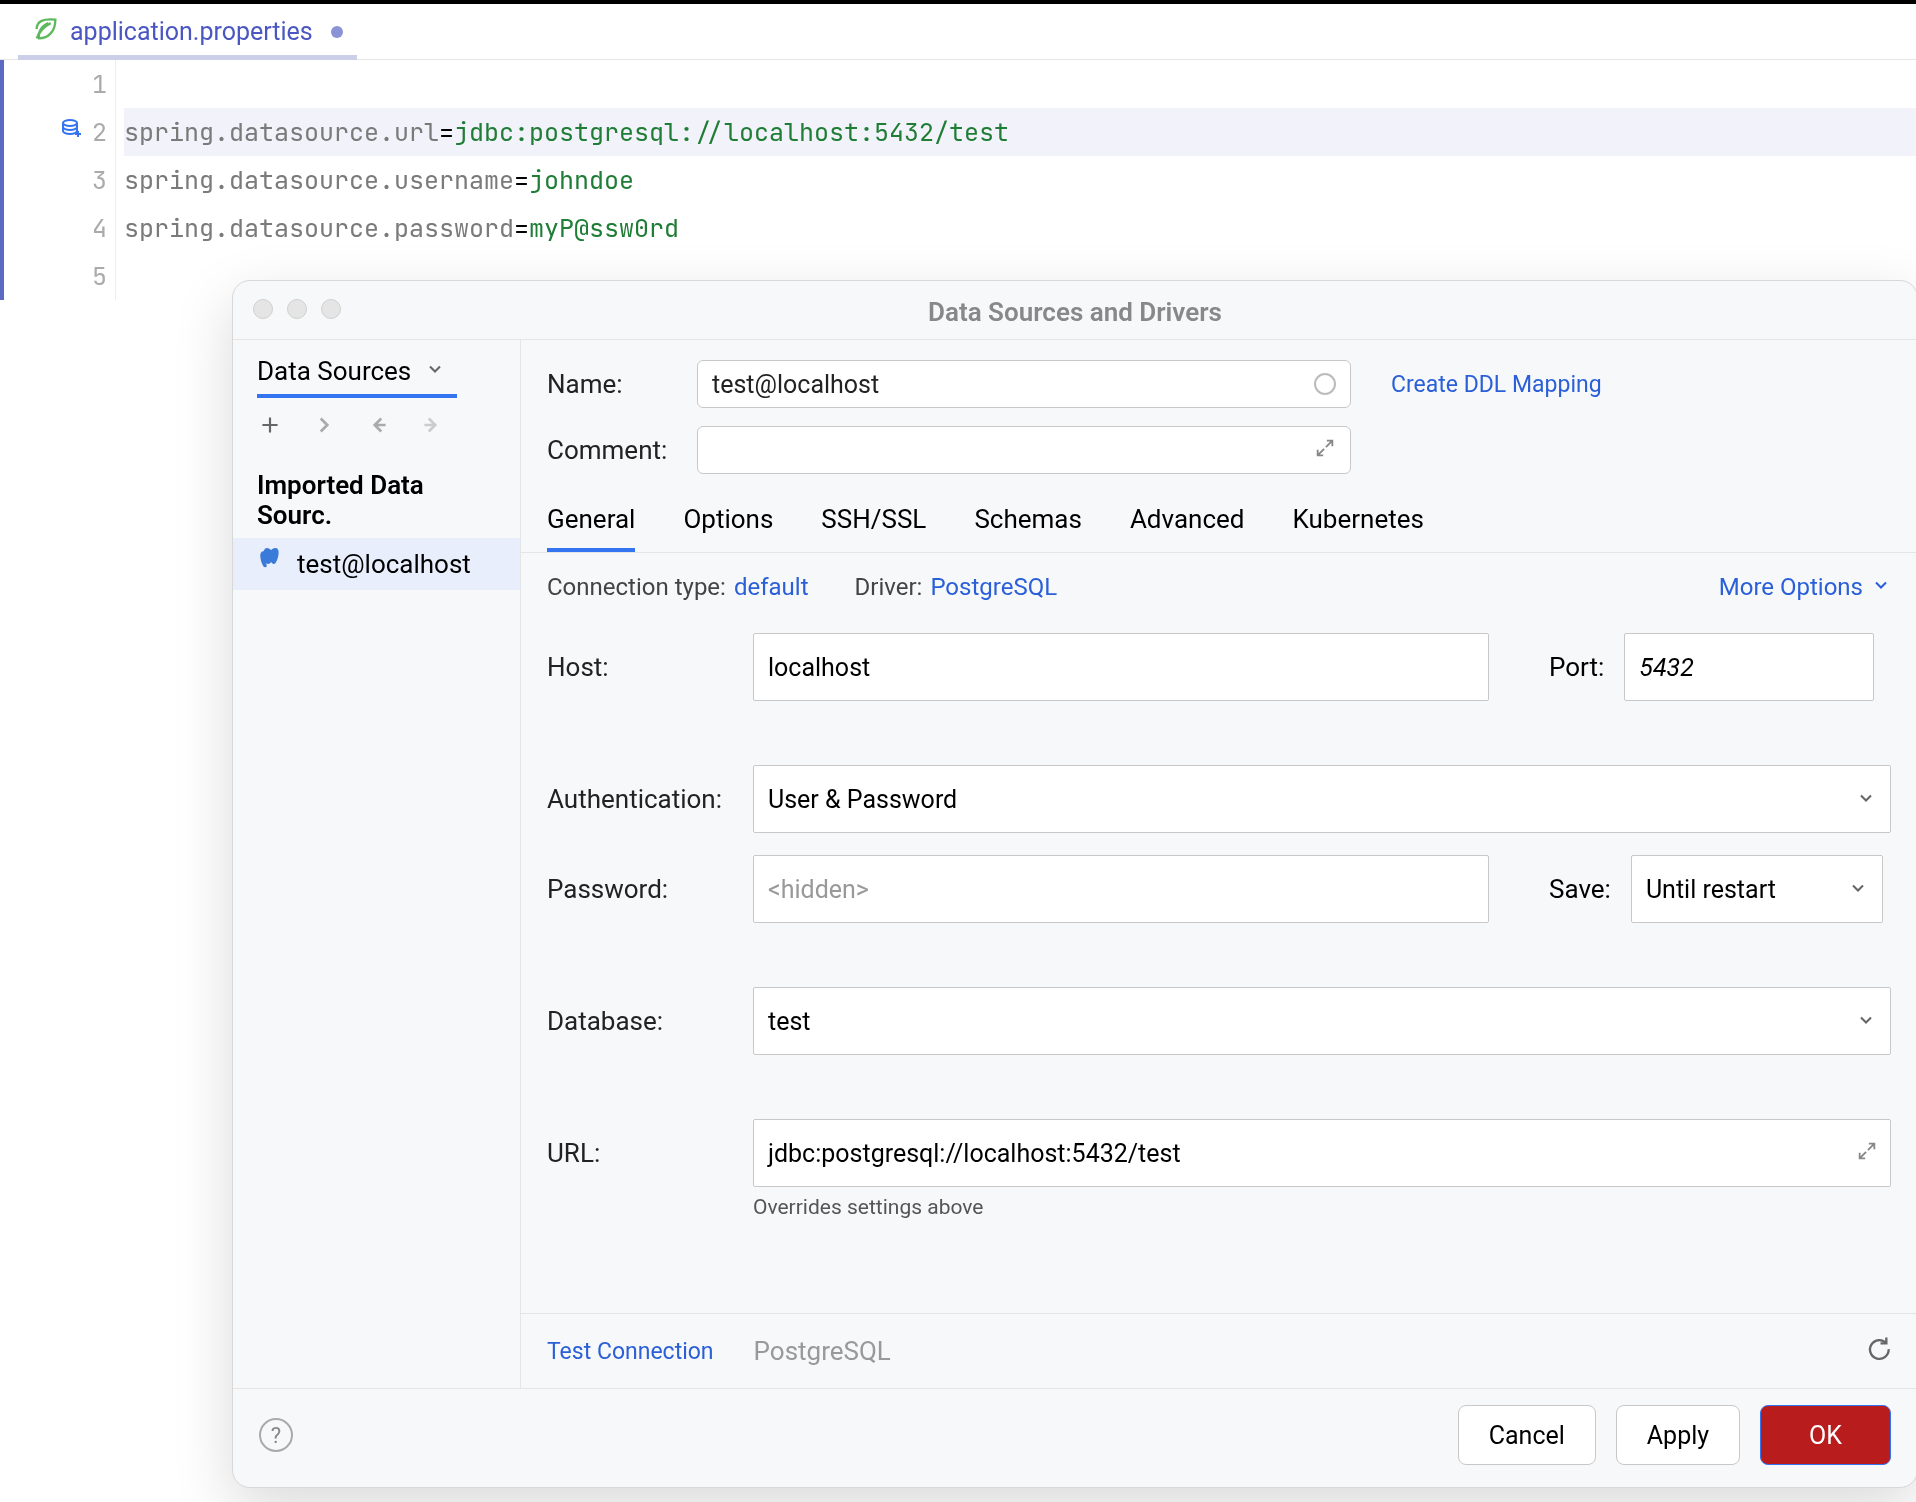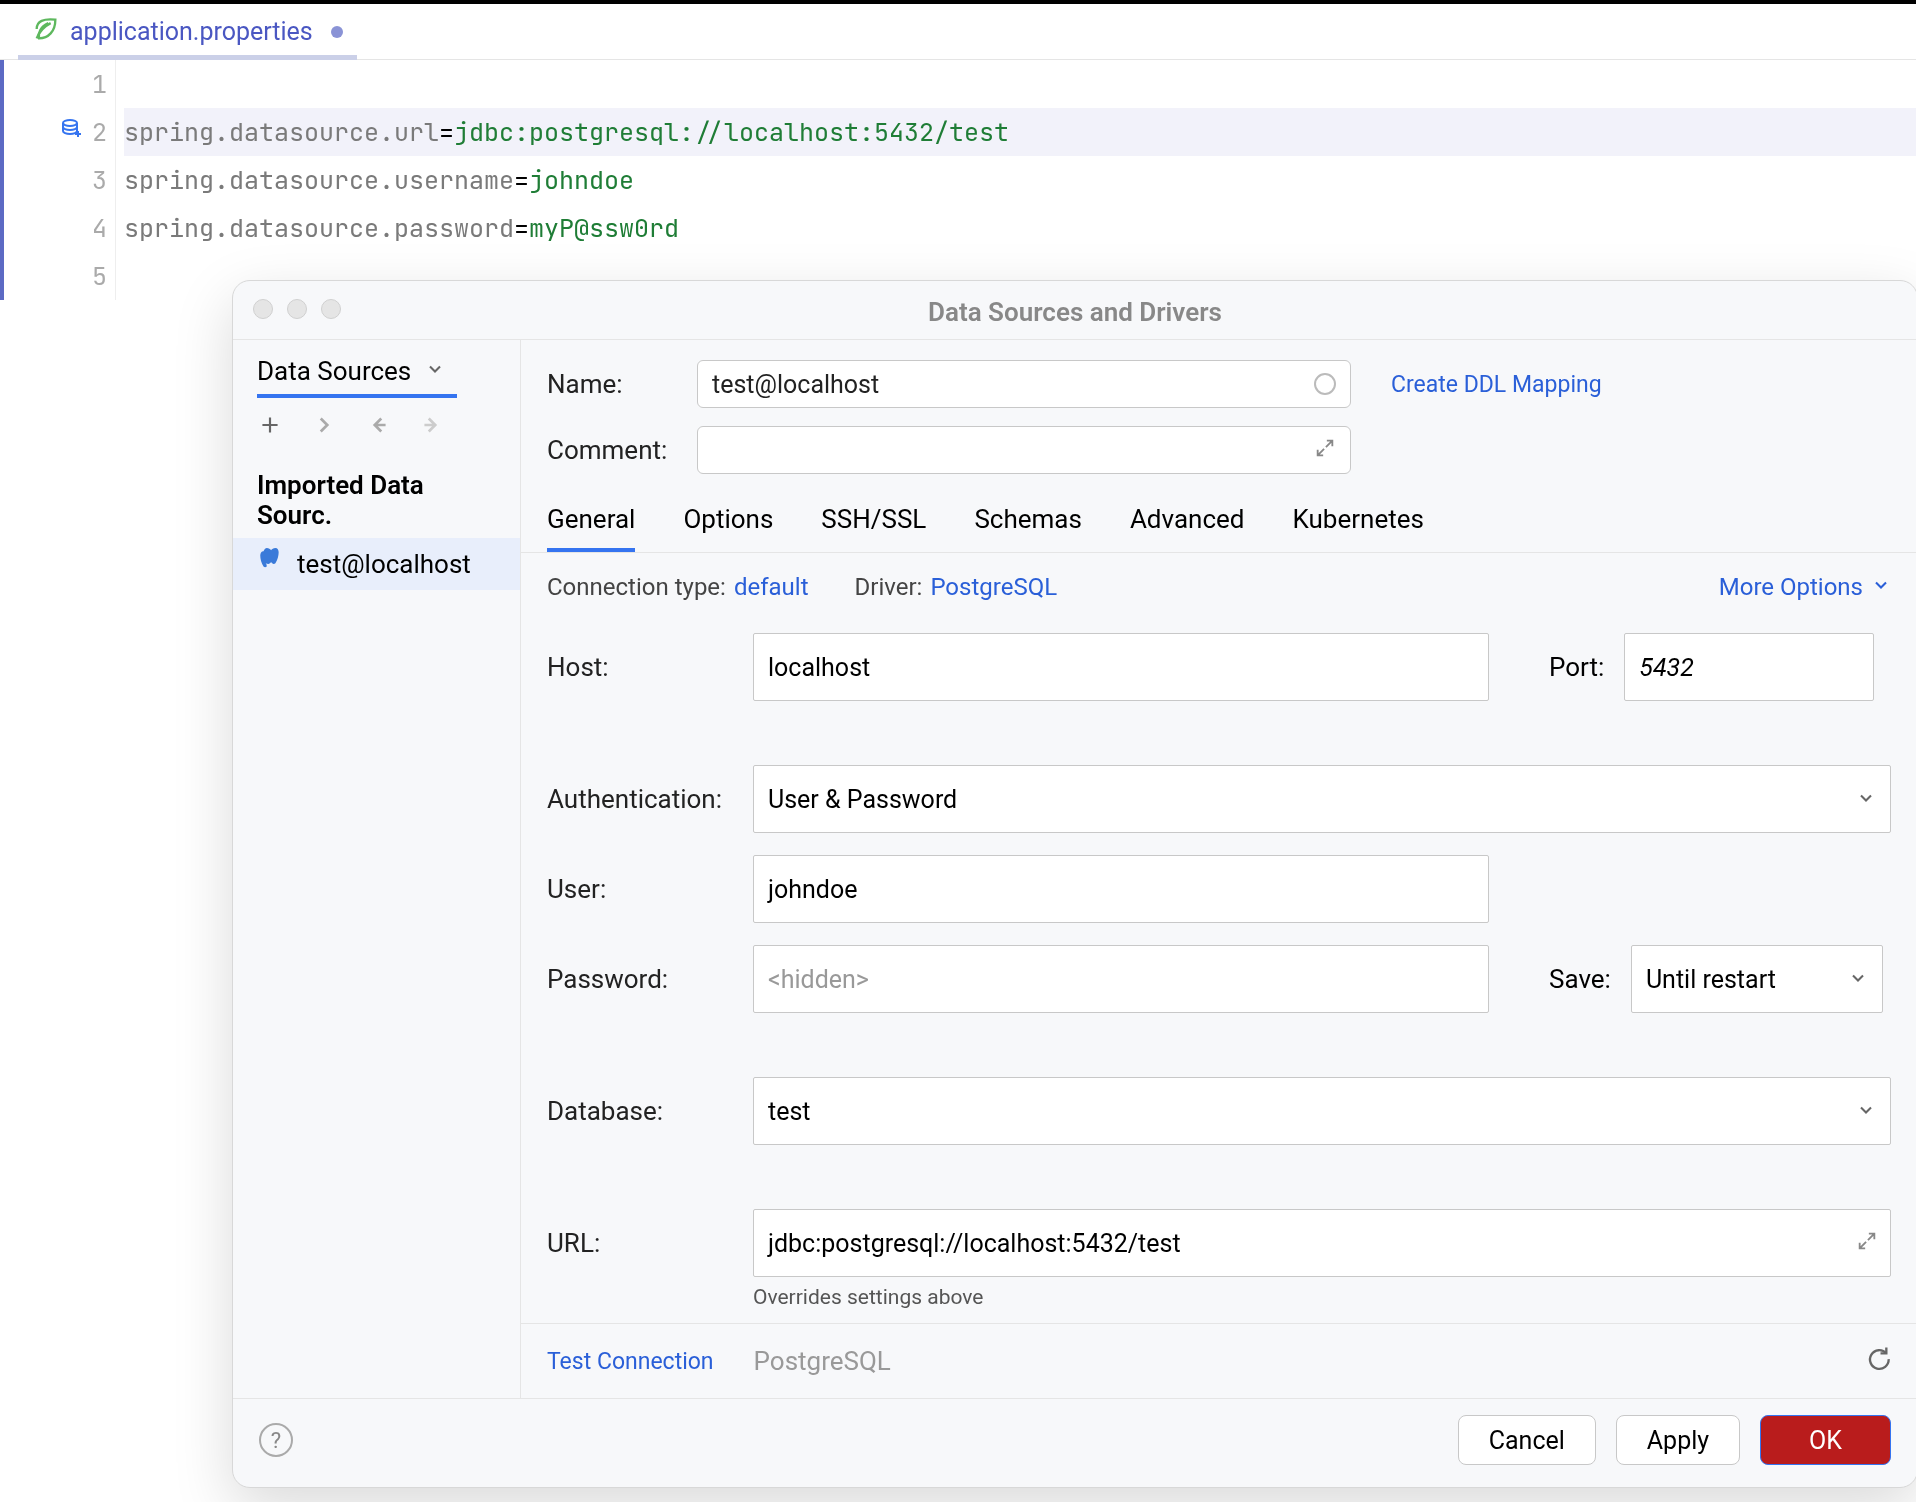--- a/index.html
+++ b/index.html
@@ -113,21 +113,21 @@
 .chev-down svg{width:20px;height:20px;}
 .url-note{font-size:21px;color:#555;margin-left:206px;margin-top:-14px;}
 .dlg-bottom-divider{height:1px;background:#e5e5e5;margin:auto -26px 0 -26px;}
 .test-row{display:flex;align-items:center;gap:40px;padding:20px 0;font-size:26px;}
 .test-row .driver{color:#999;}
 .revert-icon{margin-left:auto;}
 .revert-icon svg{width:28px;height:28px;}
 .dlg-footer{display:flex;align-items:center;padding:16px 26px 22px;gap:20px;border-top:1px solid #e5e5e5;}
 .help-icon{width:34px;height:34px;border-radius:50%;border:2px solid #aaa;display:flex;align-items:center;justify-content:center;color:#888;font-size:22px;}
 .footer-spacer{flex:1;}
-.btn{height:50px;padding:0 30px;border-radius:8px;border:1px solid #c8c8c8;background:#fff;font-size:25px;display:flex;align-items:center;cursor:pointer;}
+.btn{height:60px;padding:0 30px;border-radius:8px;border:1px solid #c8c8c8;background:#fff;font-size:25px;display:flex;align-items:center;cursor:pointer;}
 .btn.primary{background:#b91c1c;border-color:#3574f0;color:#fff;padding:0 48px;}
 .small-gap{height:20px;}
 .row-host{display:flex;align-items:center;gap:20px;}
 .row-host .form-label-wide{width:186px;}
 .port-label{width:auto;margin-left:40px;font-size:26px;}
 .port-input{width:250px;flex:none;font-style:italic;}
 .save-label{width:auto;margin-left:40px;font-size:26px;}
 .save-select{width:252px;flex:none;}
 .trail-expand{position:absolute;right:12px;}
 </style>
@@ -282,26 +282,20 @@
         <div class="row-host">
           <span class="form-label-wide">Authentication:</span>
           <div class="input-box select">
             <span>User &amp; Password</span>
             <span class="chev-down"><svg viewBox="0 0 24 24" stroke="#666" stroke-width="2.5" fill="none">
                   <path d="M6 9l6 6 6-6"></path>
                 </svg></span>
           </div>
         </div>
         <div class="row-host">
-          <span class="form-label-wide">User:</span>
-          <div class="input-box" style="width:736px;flex:none;">
-              <span>johndoe</span>
-            </div>
-        </div>
-        <div class="row-host">
           <span class="form-label-wide">Password:</span>
           <div class="input-box placeholder" style="width:736px;flex:none;">
               <span>&lt;hidden&gt;</span>
             </div>
           <span class="save-label">Save:</span>
           <div class="input-box select save-select">
             <span>Until restart</span>
             <span class="chev-down"><svg viewBox="0 0 24 24" stroke="#666" stroke-width="2.5" fill="none">
                   <path d="M6 9l6 6 6-6"></path>
                 </svg></span>

